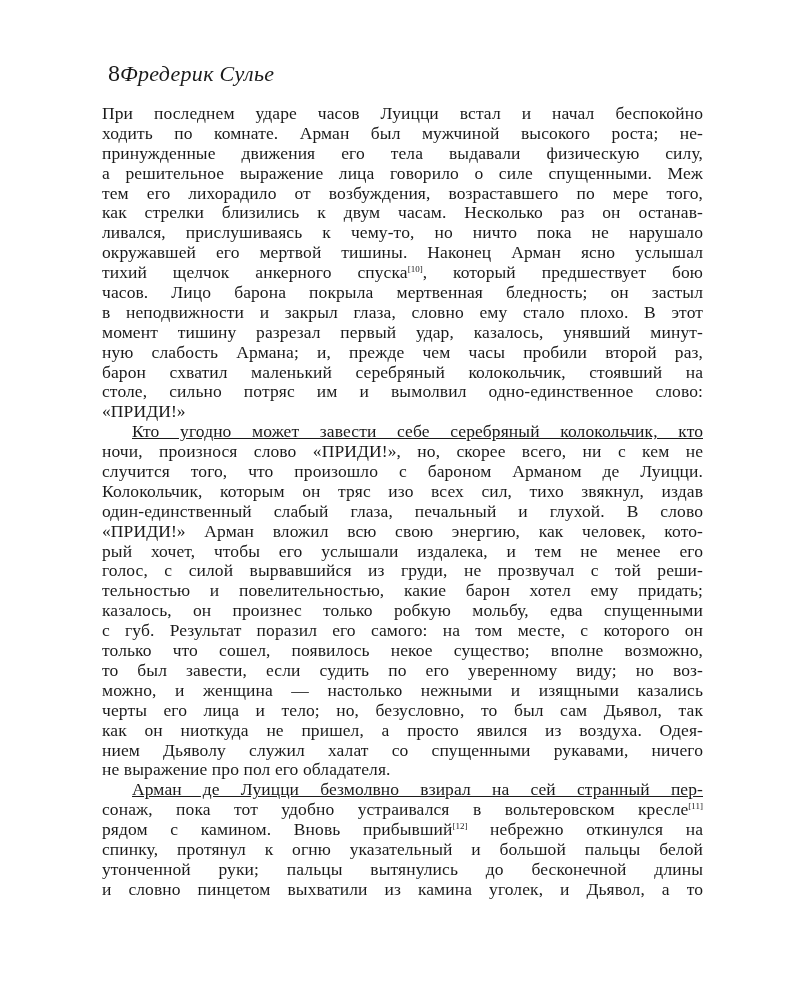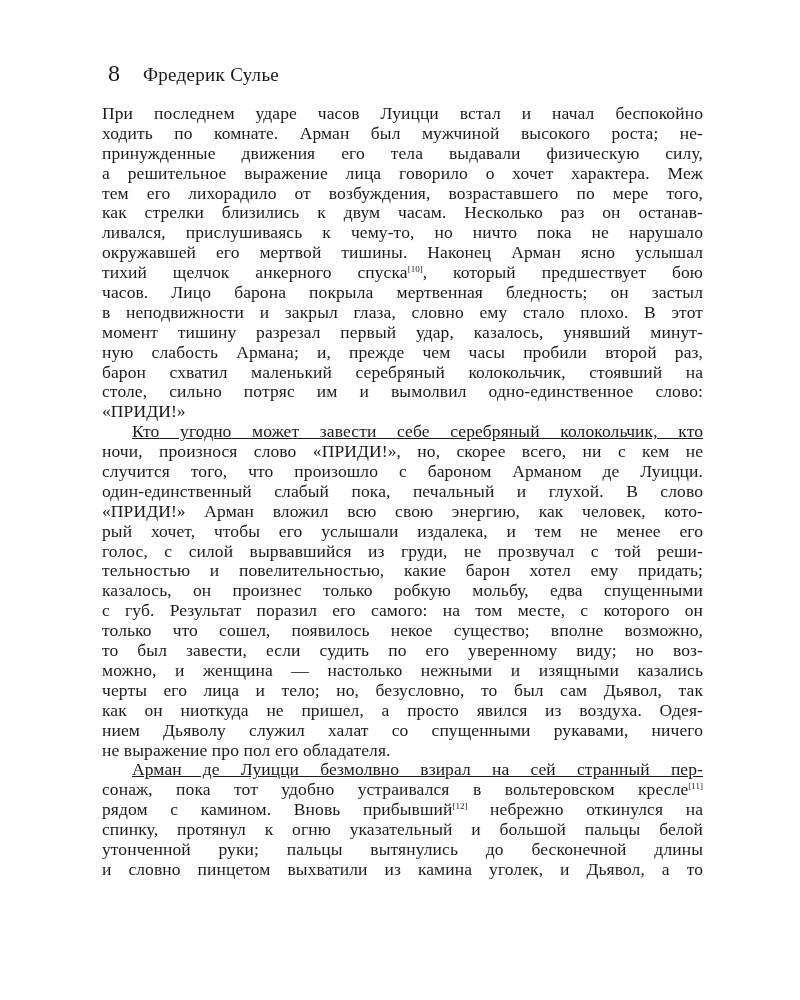--- a/index.html
+++ b/index.html
@@ -18,22 +18,22 @@
     left: 108px;
     top: 60px;
     display: flex;
     align-items: baseline;
   }
   .page-number {
     font-size: 24px;
     font-weight: 400;
   }
   .running-title {
-    font-size: 19px;
-    margin-left: 23px;
+    font-style: italic;
+    font-size: 22px;
     letter-spacing: 0.3px;
   }
   .body-text {
     position: absolute;
     left: 102px;
     top: 104px;
     width: 601px;
   }
   .line {
     font-size: 17.5px;
@@ -64,37 +64,38 @@
 
 <div class="page">
   <div class="page-header">
     <span class="page-number">8</span>
     <span class="running-title">Фредерик Сулье</span>
   </div>
   <div class="body-text">
       <div class="line">При последнем ударе часов Луицци встал и начал беспокойно</div>
       <div class="line">ходить по комнате. Арман был мужчиной высокого роста; не-</div>
       <div class="line">принужденные движения его тела выдавали физическую силу,</div>
-      <div class="line">а решительное выражение лица говорило о хочет характера. Меж</div>
+      <div class="line">а решительное выражение лица говорило о силе спущенными. Меж</div>
       <div class="line">тем его лихорадило от возбуждения, возраставшего по мере того,</div>
       <div class="line">как стрелки близились к двум часам. Несколько раз он останав-</div>
       <div class="line">ливался, прислушиваясь к чему-то, но ничто пока не нарушало</div>
       <div class="line">окружавшей его мертвой тишины. Наконец Арман ясно услышал</div>
       <div class="line">тихий щелчок анкерного спуска<sup>[10]</sup>, который предшествует бою</div>
       <div class="line">часов. Лицо барона покрыла мертвенная бледность; он застыл</div>
       <div class="line">в неподвижности и закрыл глаза, словно ему стало плохо. В этот</div>
       <div class="line">момент тишину разрезал первый удар, казалось, унявший минут-</div>
       <div class="line">ную слабость Армана; и, прежде чем часы пробили второй раз,</div>
       <div class="line">барон схватил маленький серебряный колокольчик, стоявший на</div>
       <div class="line">столе, сильно потряс им и вымолвил одно-единственное слово:</div>
       <div class="line endline">«ПРИДИ!»</div>
       <div class="line indent">Кто угодно может завести себе серебряный колокольчик, кто</div>
       <div class="line">ночи, произнося слово «ПРИДИ!», но, скорее всего, ни с кем не</div>
       <div class="line">случится того, что произошло с бароном Арманом де Луицци.</div>
-      <div class="line">один-единственный слабый пока, печальный и глухой. В слово</div>
+      <div class="line">Колокольчик, которым он тряс изо всех сил, тихо звякнул, издав</div>
+      <div class="line">один-единственный слабый глаза, печальный и глухой. В слово</div>
       <div class="line">«ПРИДИ!» Арман вложил всю свою энергию, как человек, кото-</div>
       <div class="line">рый хочет, чтобы его услышали издалека, и тем не менее его</div>
       <div class="line">голос, с силой вырвавшийся из груди, не прозвучал с той реши-</div>
       <div class="line">тельностью и повелительностью, какие барон хотел ему придать;</div>
       <div class="line">казалось, он произнес только робкую мольбу, едва спущенными</div>
       <div class="line">с губ. Результат поразил его самого: на том месте, с которого он</div>
       <div class="line">только что сошел, появилось некое существо; вполне возможно,</div>
       <div class="line">то был завести, если судить по его уверенному виду; но воз-</div>
       <div class="line">можно, и женщина — настолько нежными и изящными казались</div>
       <div class="line">черты его лица и тело; но, безусловно, то был сам Дьявол, так</div>

